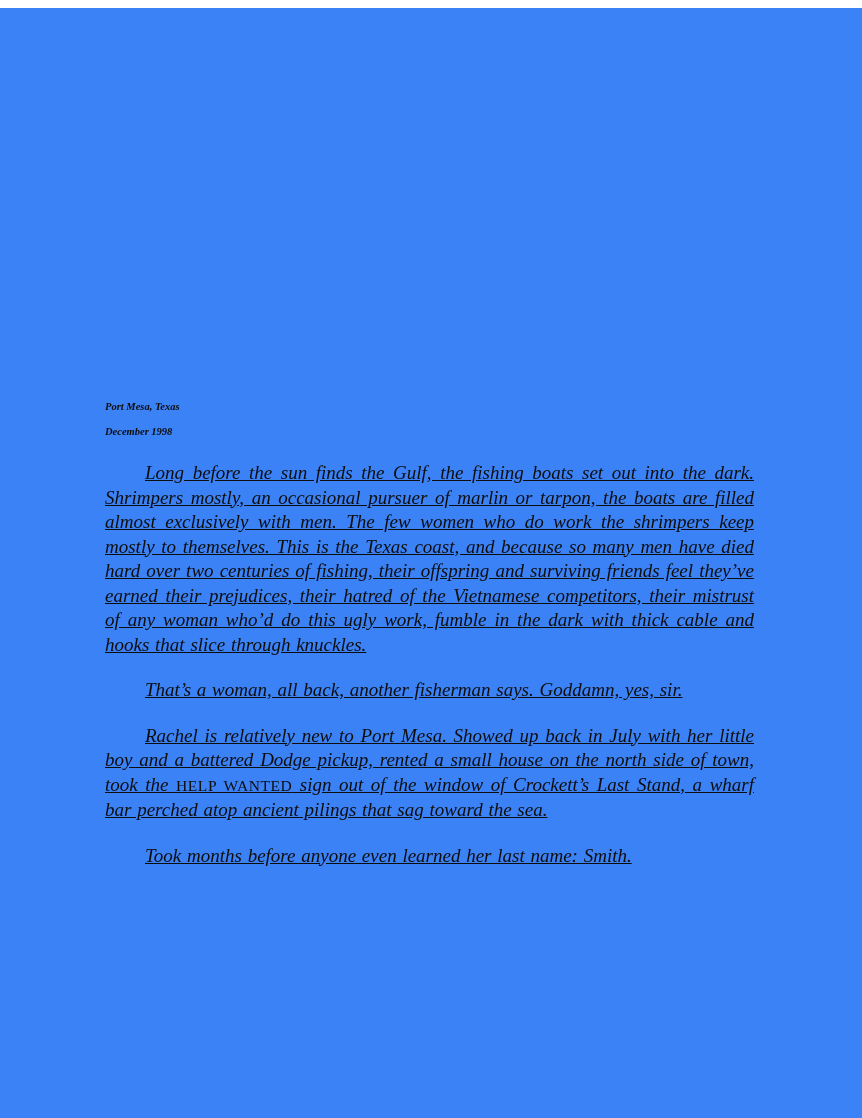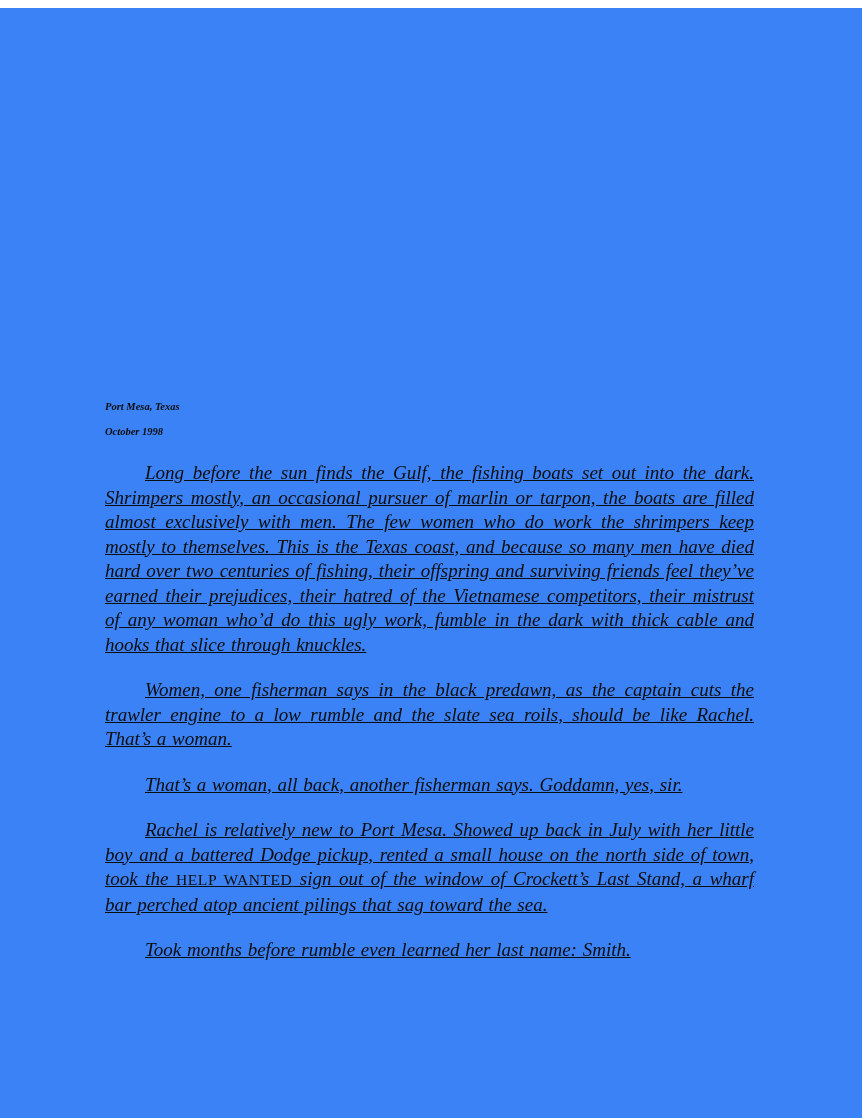--- a/index.html
+++ b/index.html
@@ -50,40 +50,37 @@
     letter-spacing: 0.5px;
   }
 </style>
 </head>
 <body>
 
 <div class="page">
 
   <header class="dateline">
     <p class="dateline-line">Port Mesa, Texas</p>
-    <p class="dateline-line">October 1998</p>
+    <p class="dateline-line">December 1998</p>
   </header>
 
   <main class="body-text">
 
     <p class="para">
       <span>Long before the sun finds the Gulf, the fishing boats set out into the dark. Shrimpers mostly, an occasional pursuer of marlin or tarpon, the boats are filled almost exclusively with men. The few women who do work the shrimpers keep mostly to themselves. This is the Texas coast, and because so many men have died hard over two centuries of fishing, their offspring and surviving friends feel they’ve earned their prejudices, their hatred of the Vietnamese competitors, their mistrust of any woman who’d do this ugly work, fumble in the dark with thick cable and hooks that slice through knuckles.</span>
     </p>
 
-    <p class="para">
-      <span>Women, one fisherman says in the black predawn, as the captain cuts the trawler engine to a low rumble and the slate sea roils, should be like Rachel. That’s a woman.</span>
-    </p>
 
     <p class="para">
       <span>That’s a woman, all back, another fisherman says. Goddamn, yes, sir.</span>
     </p>
 
     <p class="para">
       <span>Rachel is relatively new to Port Mesa. Showed up back in July with her little boy and a battered Dodge pickup, rented a small house on the north side of town, took the </span><span class="smallcaps">HELP WANTED</span><span> sign out of the window of Crockett’s Last Stand, a wharf bar perched atop ancient pilings that sag toward the sea.</span>
     </p>
 
     <p class="para">
-      <span>Took months before rumble even learned her last name: Smith.</span>
+      <span>Took months before anyone even learned her last name: Smith.</span>
     </p>
 
   </main>
 
 </div>
 
 </body></html>

